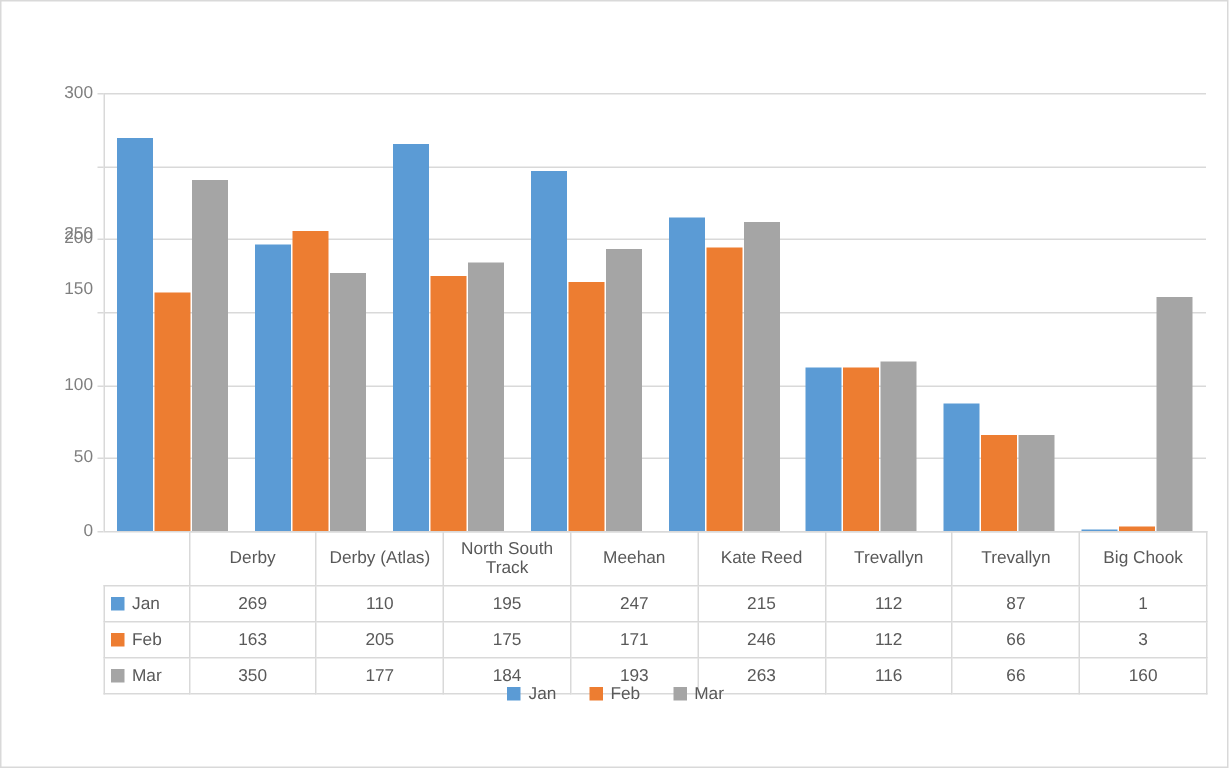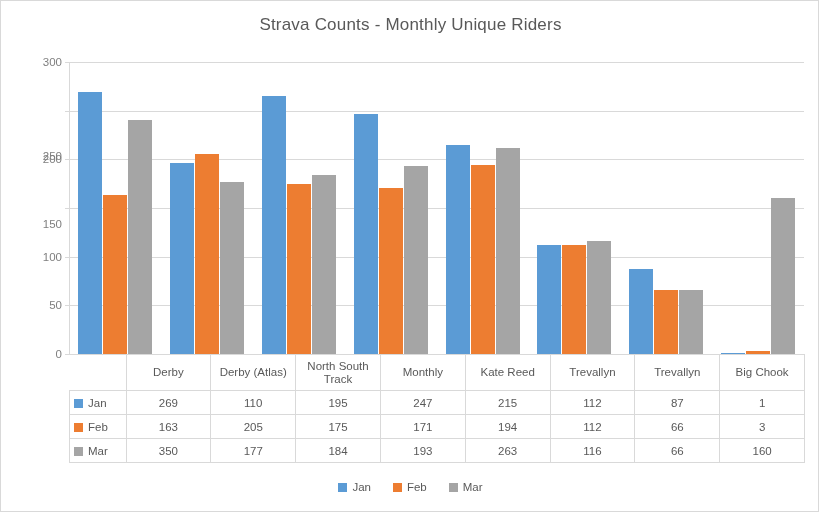--- a/index.html
+++ b/index.html
@@ -120,58 +120,57 @@
     margin-right: 5px;
     vertical-align: -1px;
   }
   .k0 { background: #5b9bd5; }
   .k1 { background: #ed7d31; }
   .k2 { background: #a5a5a5; }
   
   #legend {
     position: absolute;
     left: 0;
-    top: 480px;
+    top: 456px;
     width: 819px;
     text-align: center;
     font-size: 11.5px;
     color: #595959;
   }
   #legend .item {
     display: inline-block;
     margin: 0 11px;
     white-space: nowrap;
   }
 </style>
 </head>
 <body>
 
 <div id="frame">
 
-  <div id="chart-title">Strava Counts - Monthly Unique Riders</div>
 
   <div id="plot">
     <div class="axis-line-y"></div>
     <div id="gridlines">
         <div class="gridline" style="top: 292px;"></div>
         <div class="gridline" style="top: 243.333px;"></div>
         <div class="gridline" style="top: 194.667px;"></div>
         <div class="gridline" style="top: 146px;"></div>
         <div class="gridline" style="top: 97.3333px;"></div>
         <div class="gridline" style="top: 48.6667px;"></div>
         <div class="gridline" style="top: 0px;"></div>
       </div>
     <div id="yticks">
         <div class="ytick" style="top: 292px;">0</div>
         <div class="ytick-mark" style="top: 292px;"></div>
         <div class="ytick" style="top: 243.333px;">50</div>
         <div class="ytick-mark" style="top: 243.333px;"></div>
         <div class="ytick" style="top: 194.667px;">100</div>
         <div class="ytick-mark" style="top: 194.667px;"></div>
-        <div class="ytick" style="top: 162px;">150</div>
+        <div class="ytick" style="top: 131px;">150</div>
         <div class="ytick-mark" style="top: 146px;"></div>
         <div class="ytick" style="top: 97.3333px;">200</div>
         <div class="ytick-mark" style="top: 97.3333px;"></div>
         <div class="ytick" style="top: 66px; margin-top: 28px;">250</div>
         <div class="ytick-mark" style="top: 48.6667px;"></div>
         <div class="ytick" style="top: 0px;">300</div>
         <div class="ytick-mark" style="top: 0px;"></div>
       </div>
     <div id="bars">
         <div class="group" style="left: 0px; width: 91.875px;">
@@ -217,21 +216,21 @@
       </div>
   </div>
 
   <table id="datatable">
     <tbody id="datatable-body">
         <tr>
           <td style="border: none; width: 56px;"></td>
           <td class="cat">Derby</td>
           <td class="cat">Derby (Atlas)</td>
           <td class="cat">North South Track</td>
-          <td class="cat">Monthly</td>
+          <td class="cat">Meehan</td>
           <td class="cat">Kate Reed</td>
           <td class="cat">Trevallyn</td>
           <td class="cat">Trevallyn</td>
           <td class="cat">Big Chook</td>
         </tr>
         <tr>
           <td class="rowhdr"><span class="legend-key k0"></span><span>Jan</span></td>
           <td>269</td>
           <td>110</td>
           <td>195</td>
@@ -240,21 +239,21 @@
           <td>112</td>
           <td>87</td>
           <td>1</td>
         </tr>
         <tr>
           <td class="rowhdr"><span class="legend-key k1"></span><span>Feb</span></td>
           <td>163</td>
           <td>205</td>
           <td>175</td>
           <td>171</td>
-          <td>194</td>
+          <td>246</td>
           <td>112</td>
           <td>66</td>
           <td>3</td>
         </tr>
         <tr>
           <td class="rowhdr"><span class="legend-key k2"></span><span>Mar</span></td>
           <td>350</td>
           <td>177</td>
           <td>184</td>
           <td>193</td>

